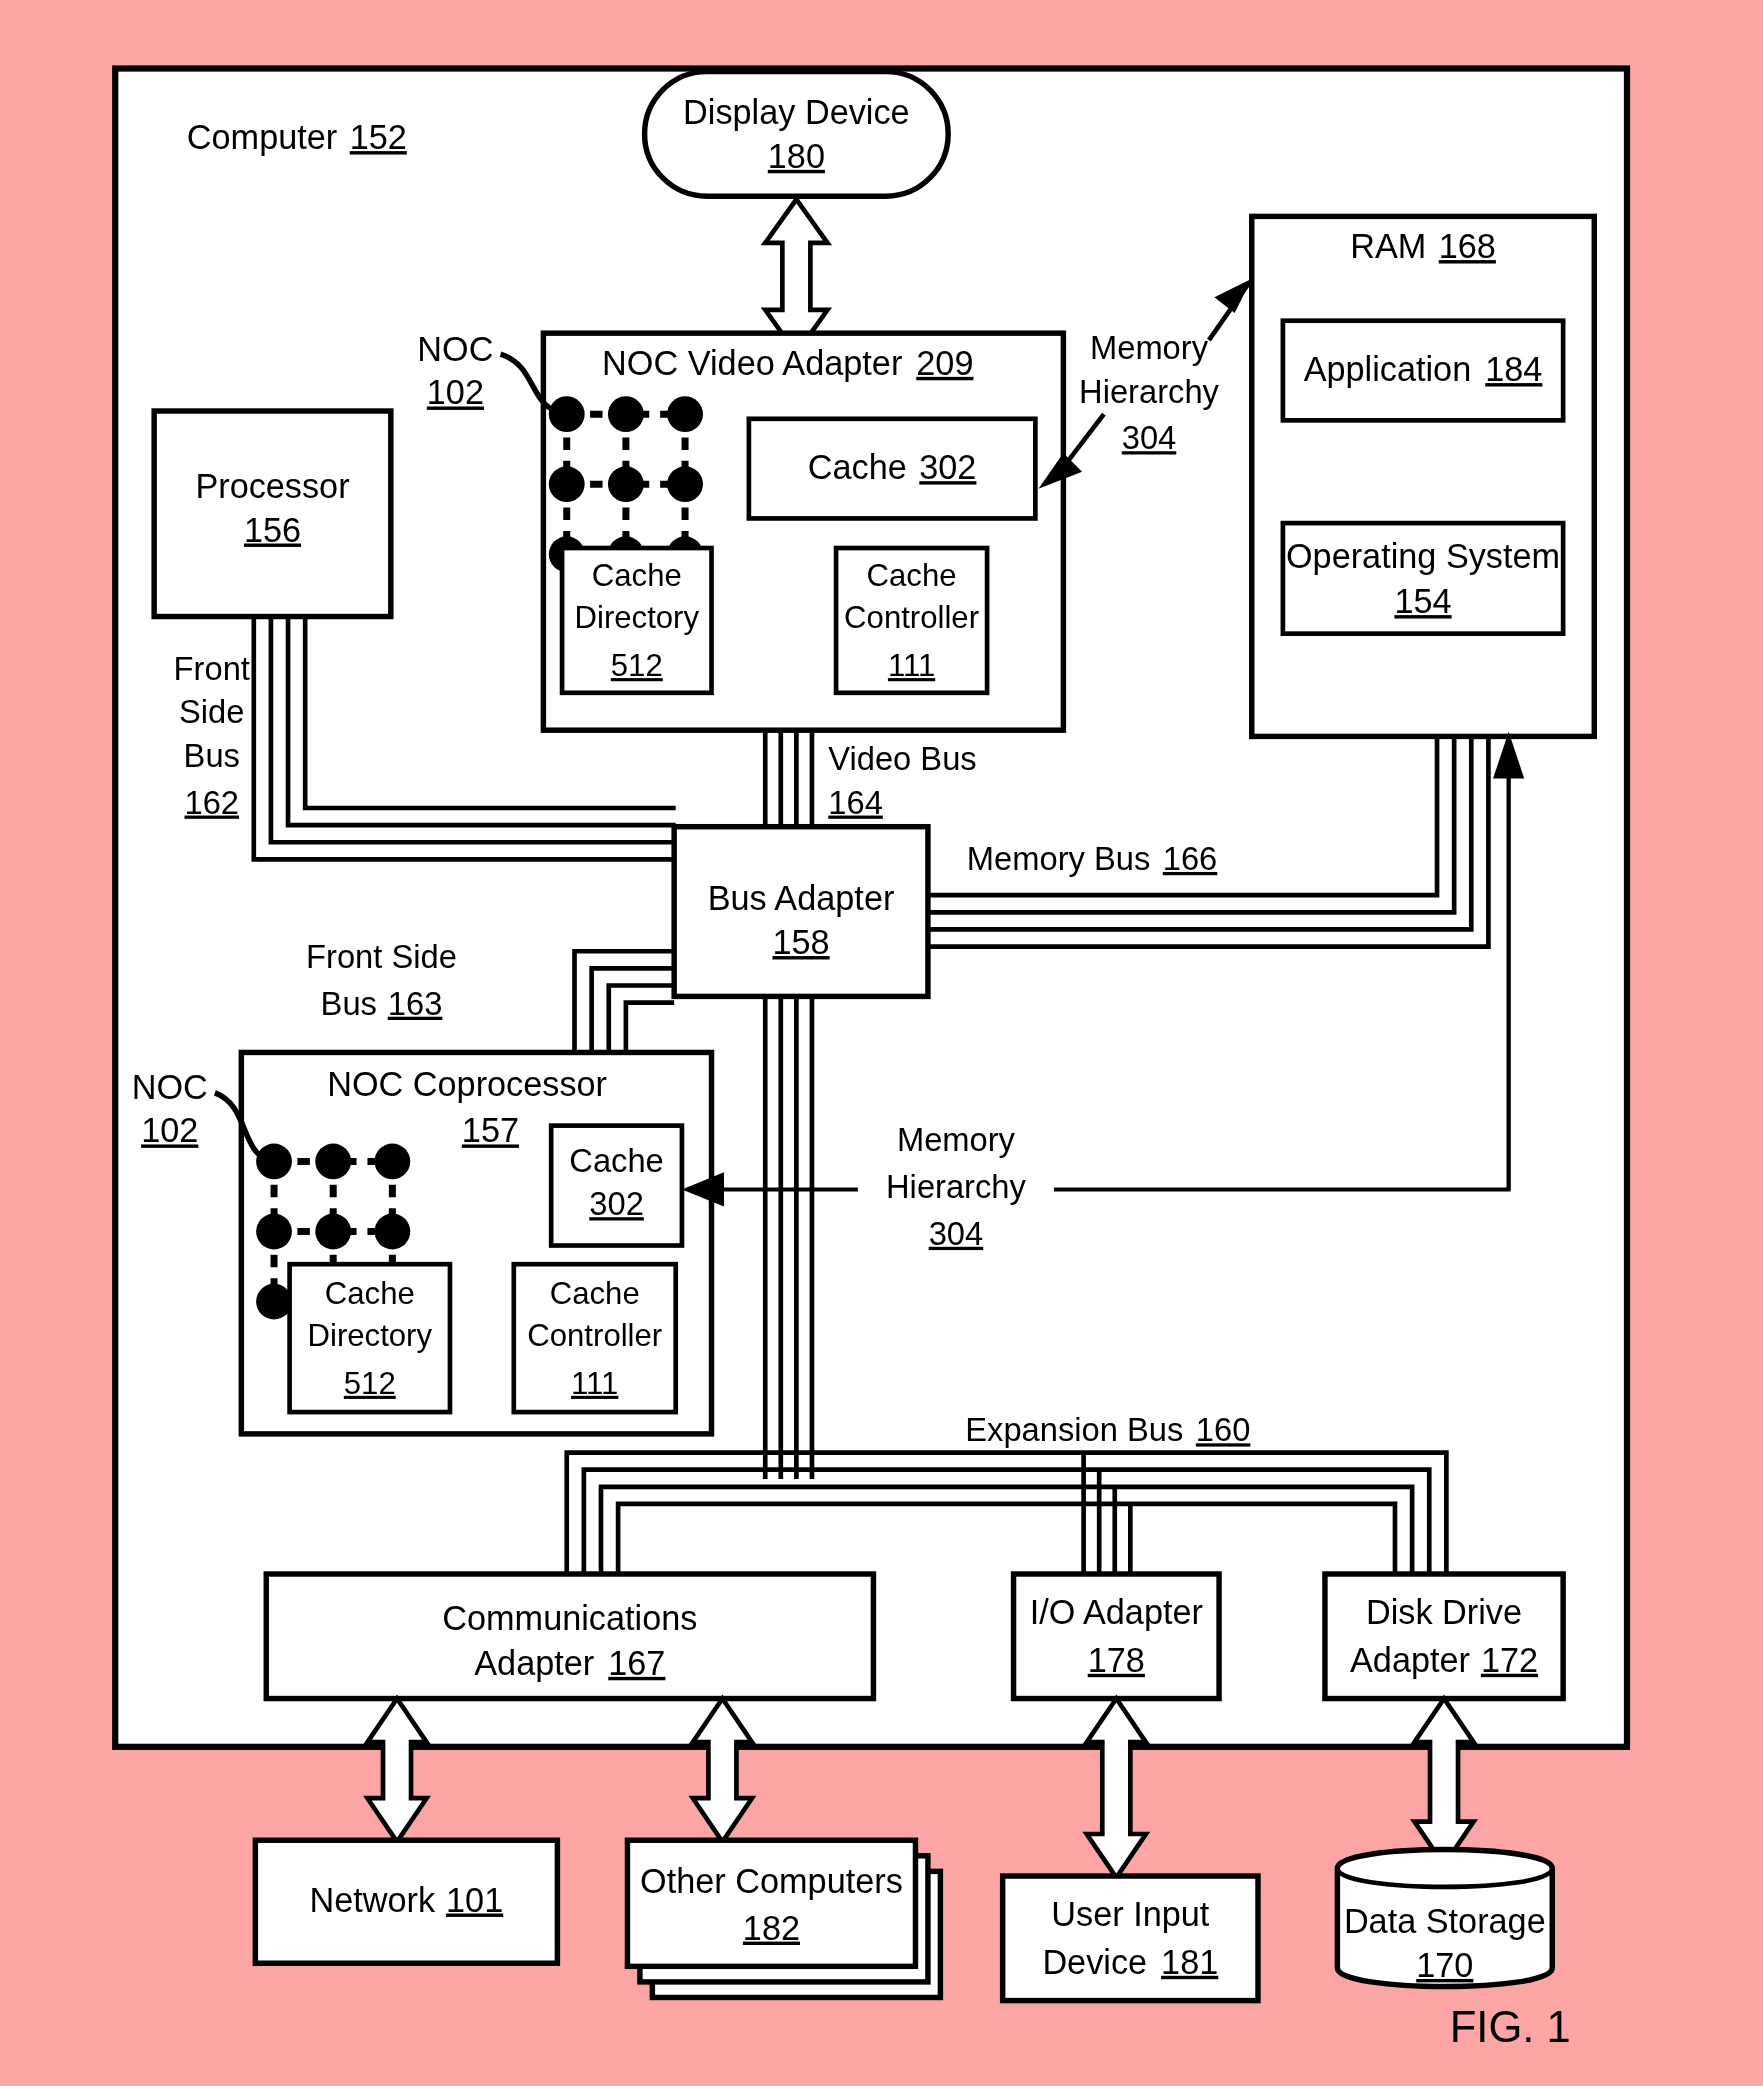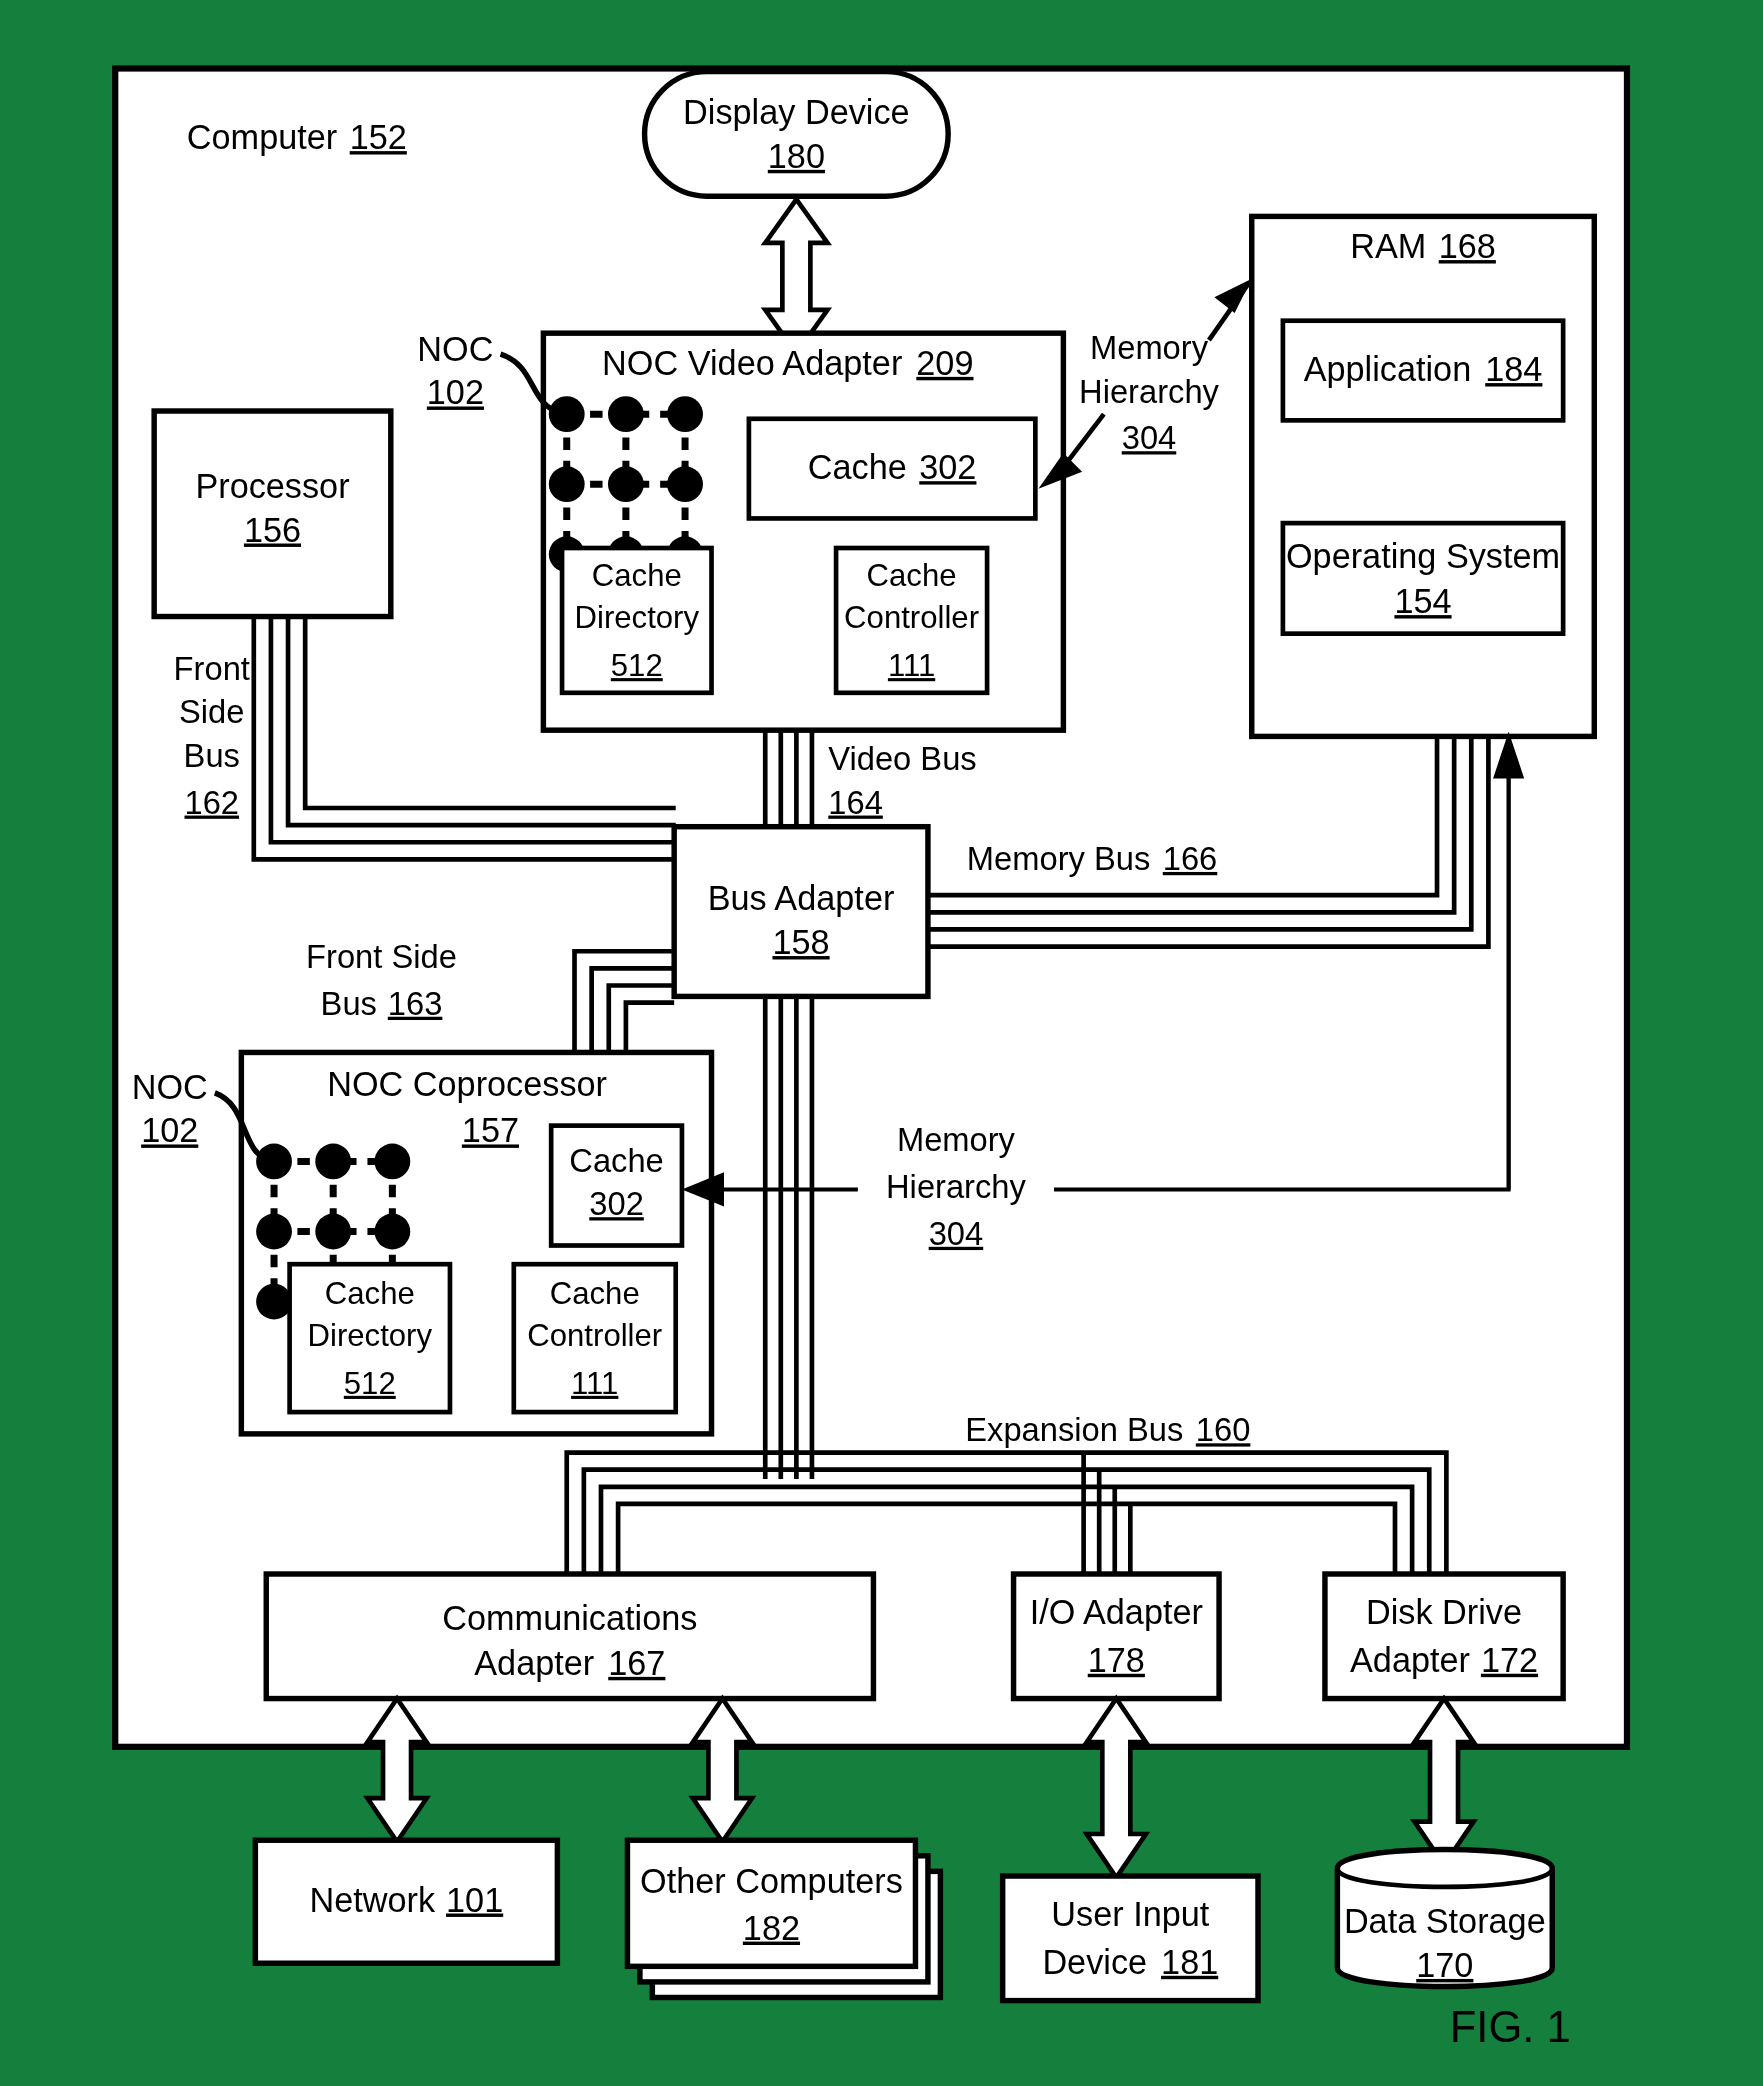--- a/index.html
+++ b/index.html
@@ -4,21 +4,21 @@
 <style>
   html,body{margin:0;padding:0;background:#ffffff;}
   body{
     font-family:"Liberation Sans", sans-serif;
     color:#000;
   }
   #page{
     position:relative;
     width:1764px;
     height:2087px;
-    background:#15803d;
+    background:#fca5a5;
     overflow:hidden;
   }
   svg#fig{
     position:absolute;
     left:0; top:0;
     width:1764px;
     height:2087px;
   }
   .txt{
     font-family:"Liberation Sans", sans-serif;

